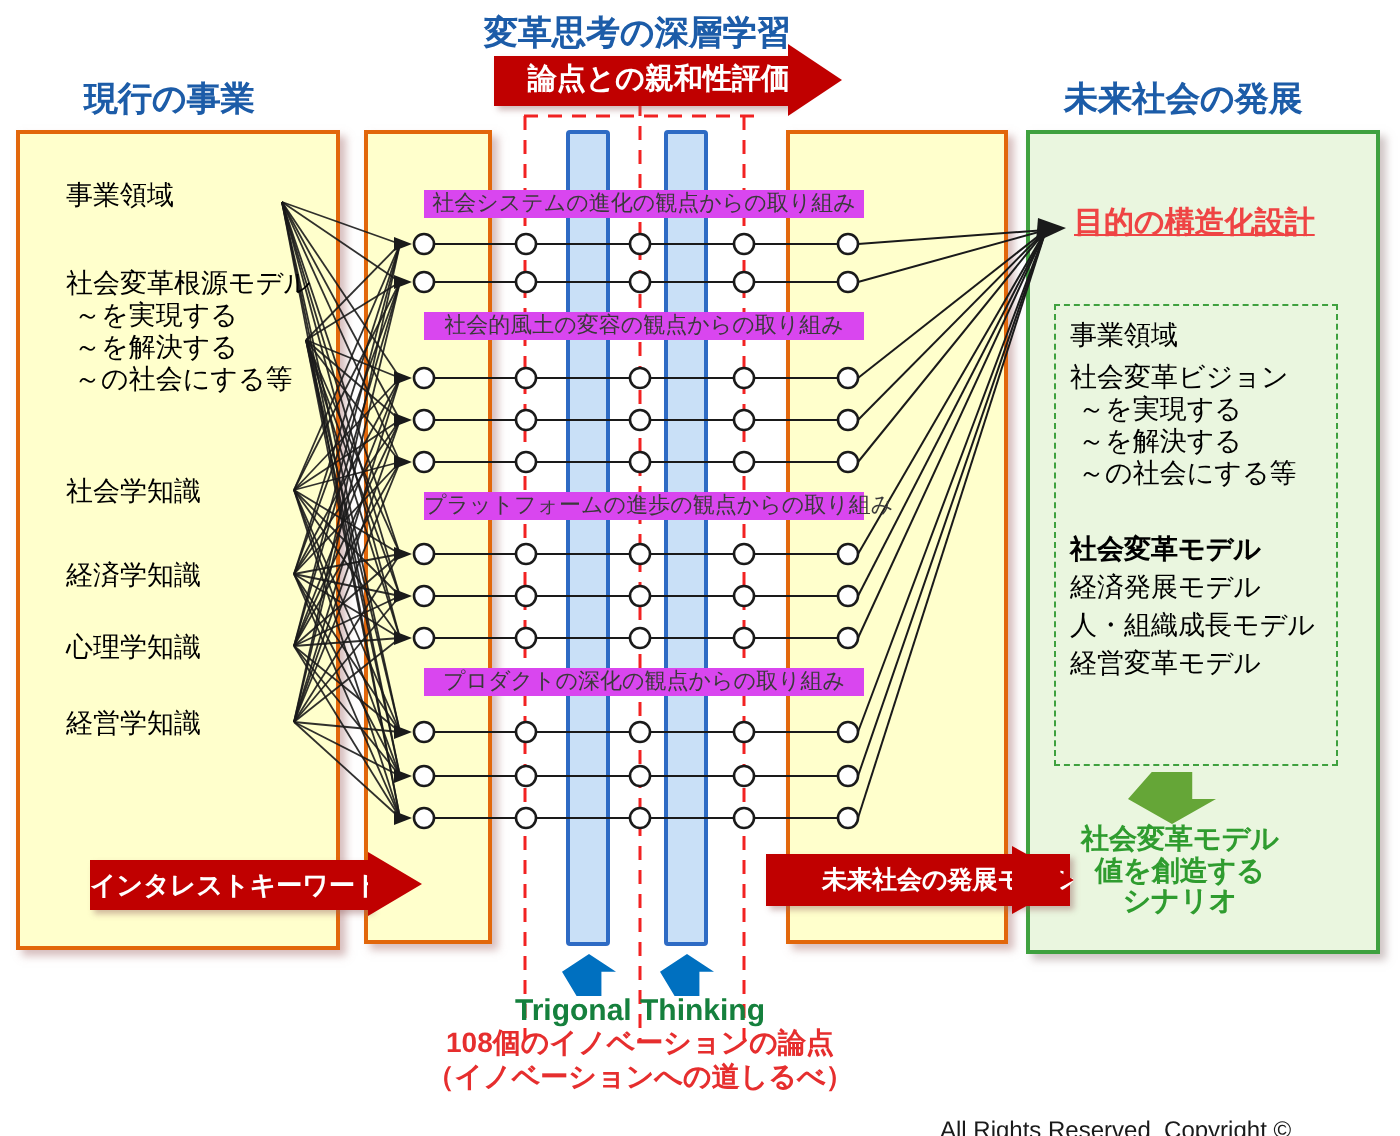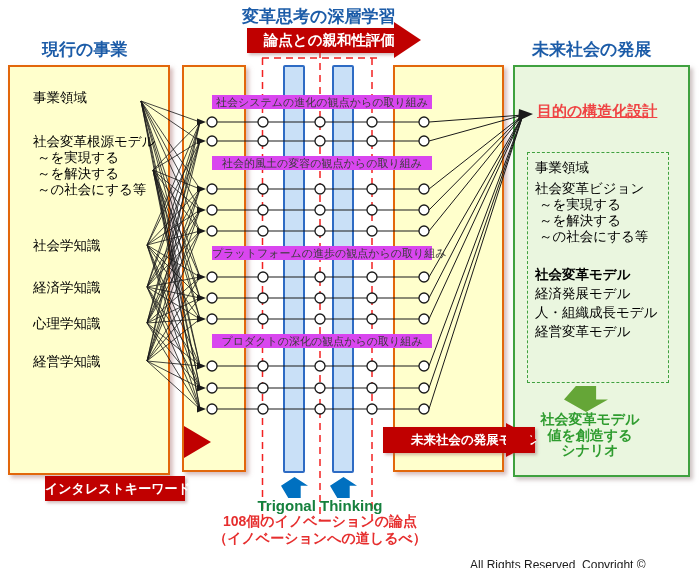--- a/index.html
+++ b/index.html
@@ -229,21 +229,21 @@
   <div class="ltext" style="left:33px;top:237px;">社会学知識</div>
   <div class="ltext" style="left:33px;top:279px;">経済学知識</div>
   <div class="ltext" style="left:33px;top:315px;">心理学知識</div>
   <div class="ltext" style="left:33px;top:353px;">経営学知識</div>
 
   <div class="section-label" style="top:95px;">社会システムの進化の観点からの取り組み</div>
   <div class="section-label" style="top:156px;">社会的風土の変容の観点からの取り組み</div>
   <div class="section-label" style="top:246px;">プラットフォームの進歩の観点からの取り組み</div>
   <div class="section-label" style="top:334px;">プロダクトの深化の観点からの取り組み</div>
 
-  <div class="banner" style="left:45px;top:430px;width:140px;height:25px;line-height:25px;font-size:13px;margin-top:46px;">インタレストキーワード</div>
+  <div class="banner" style="left:45px;top:430px;width:140px;height:25px;line-height:25px;font-size:13px;">インタレストキーワード</div>
   <div class="banner-head" style="left:184px;top:426px;border-top:16px solid transparent;border-bottom:16px solid transparent;border-left:27px solid #C00000;"></div>
 
   <div class="banner" style="left:383px;top:427px;width:124px;height:26px;line-height:26px;font-size:12.5px;padding-left:28px;">未来社会の発展モデル</div>
   <div class="banner-head" style="left:506px;top:423px;border-top:17px solid transparent;border-bottom:17px solid transparent;border-left:31px solid #C00000;"></div>
 
   <div class="gtitle" style="left:537px;top:102px;">目的の構造化設計</div>
   <div class="gdash" style="left:527px;top:152px;width:142px;height:231px;"></div>
   <div class="gline" style="left:535px;top:159px;">事業領域</div>
   <div class="gline" style="left:535px;top:180px;">社会変革ビジョン</div>
   <div class="gline" style="left:539px;top:196px;">～を実現する</div>

